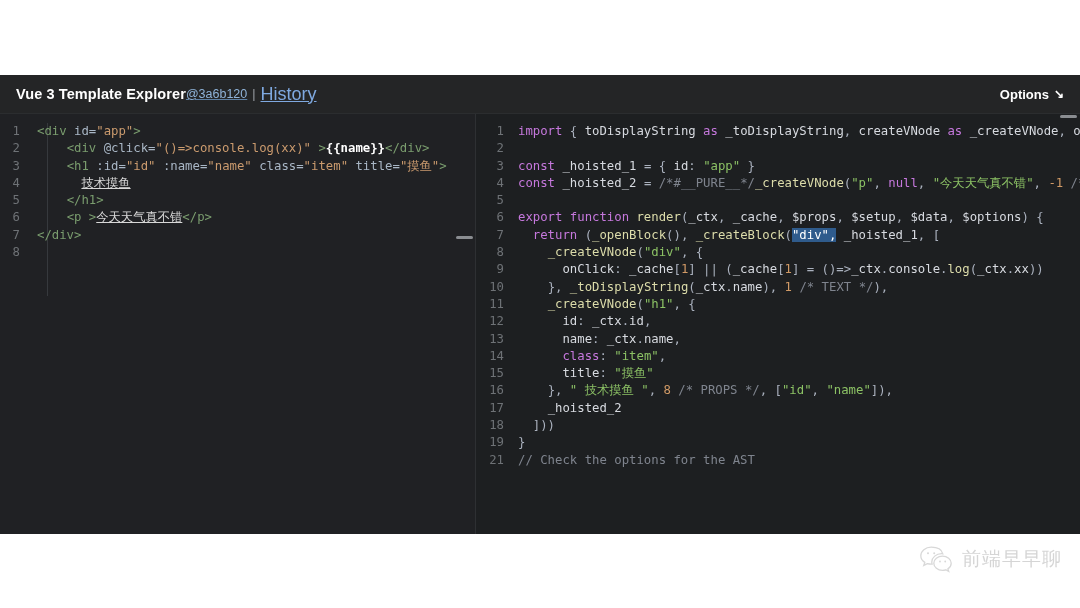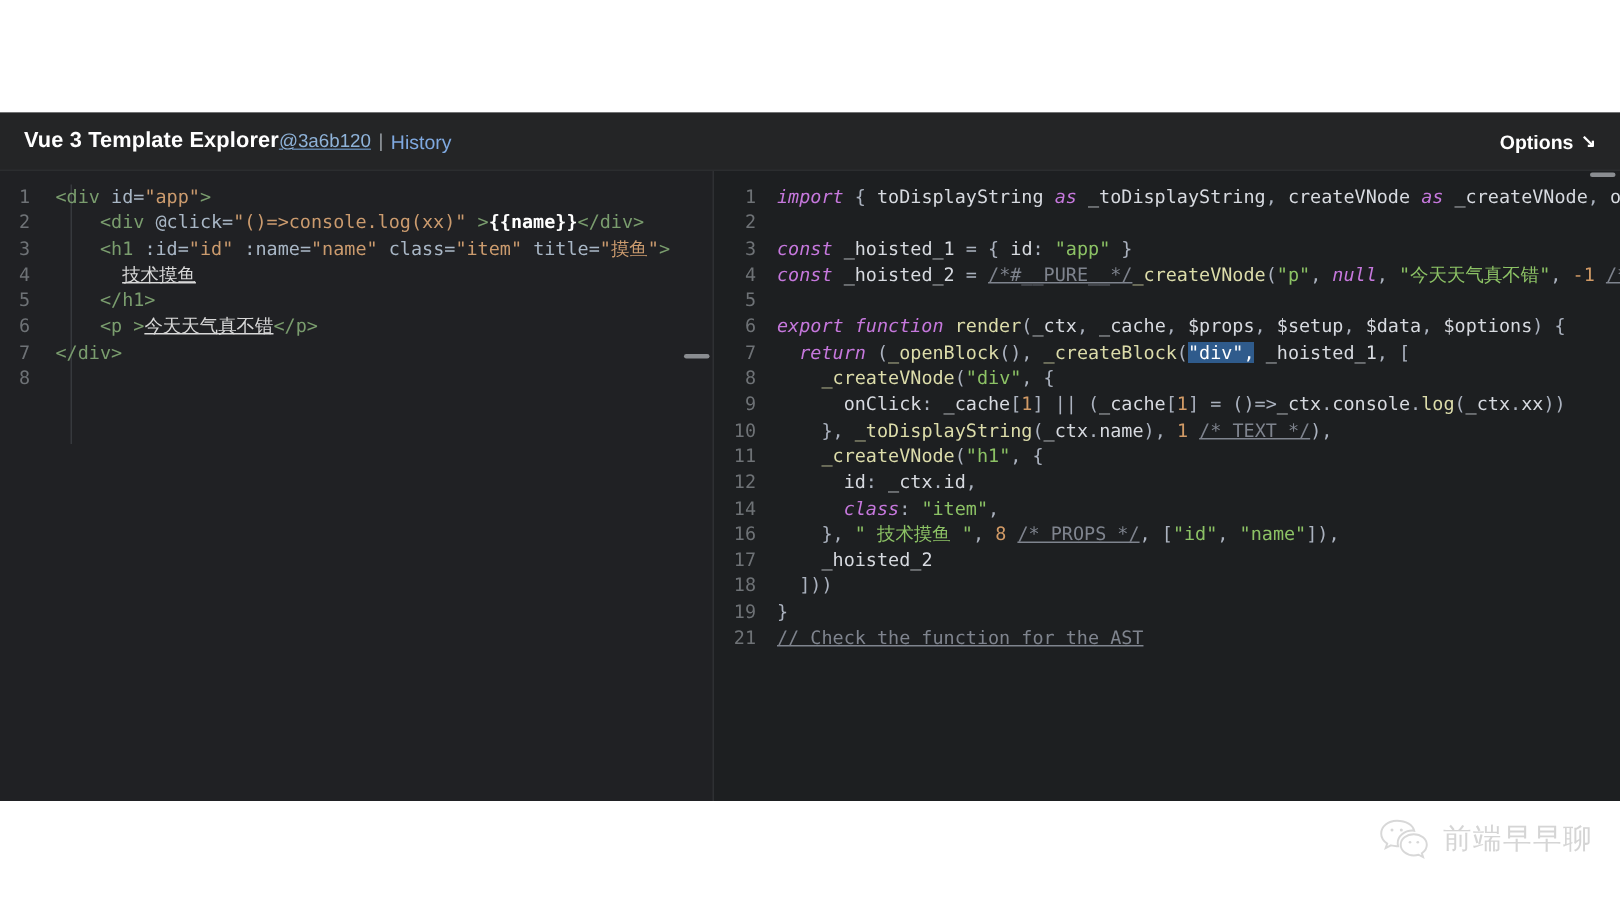--- a/index.html
+++ b/index.html
@@ -67,21 +67,22 @@
     cursor: pointer;
     white-space: nowrap;
   }
   .sep-pipe {
     color: #9aa0a6;
     font-size: 12.5px;
     margin: 0 5px;
   }
   .history-link {
     color: #7fa9e0;
-    font-size: 13px;
+    font-size: 18px;
+    text-decoration: underline;
     cursor: pointer;
     white-space: nowrap;
   }
   .spacer { flex: 1; }
   .options-btn {
     color: #ffffff;
     font-size: 13px;
     font-weight: bold;
     cursor: pointer;
     display: flex;
@@ -190,25 +191,25 @@
 
   
   .h-tag    { color: #7a9d6e; margin-top: 36px; }
   .h-attr   { color: #a9b7c6; }
   .h-eq     { color: #a9b7c6; }
   .h-str    { color: #cb9b6e; }
   .h-text   { color: #d8d8d8; text-decoration: underline; }
   .h-mus    { color: #ffffff; font-weight: bold; }
 
   
-  .j-kw   { color: #c678dd; font-style: italic; }
+  .j-kw   { color: #c678dd; }
   .j-fn   { color: #dcdcaa; }
   .j-str  { color: #8cc265; }
   .j-num  { color: #d19a66; }
-  .j-cmt  { color: #7f848e; text-decoration: underline; }
+  .j-cmt  { color: #7f848e; }
   .j-id   { color: #d7dae0; }
   .j-prop { color: #d7dae0; }
   .j-punc { color: #abb2bf; }
   .sel    { background: #2f5b8c; color: #ffffff; }
 
   
   .bottom-white {
     position: absolute;
     left: 0;
     top: 534px;
@@ -366,26 +367,34 @@
           <div class="code-line">
             <span class="ln">11</span>
             <span class="code-text">    <span class="j-fn">_createVNode</span><span class="j-punc">(</span><span class="j-str">"h1"</span><span class="j-punc">, {</span></span>
           </div>
 
           <div class="code-line">
             <span class="ln">12</span>
             <span class="code-text">      <span class="j-prop">id</span><span class="j-punc">:</span> <span class="j-id">_ctx</span><span class="j-punc">.</span><span class="j-id">id</span><span class="j-punc">,</span></span>
           </div>
 
+          <div class="code-line">
+            <span class="ln">13</span>
+            <span class="code-text">      <span class="j-prop">name</span><span class="j-punc">:</span> <span class="j-id">_ctx</span><span class="j-punc">.</span><span class="j-id">name</span><span class="j-punc">,</span></span>
+          </div>
 
           <div class="code-line">
             <span class="ln">14</span>
             <span class="code-text">      <span class="j-kw">class</span><span class="j-punc">:</span> <span class="j-str">"item"</span><span class="j-punc">,</span></span>
           </div>
 
+          <div class="code-line">
+            <span class="ln">15</span>
+            <span class="code-text">      <span class="j-prop">title</span><span class="j-punc">:</span> <span class="j-str">"摸鱼"</span></span>
+          </div>
 
           <div class="code-line">
             <span class="ln">16</span>
             <span class="code-text">    <span class="j-punc">},</span> <span class="j-str">" 技术摸鱼 "</span><span class="j-punc">,</span> <span class="j-num">8</span> <span class="j-cmt">/* PROPS */</span><span class="j-punc">, [</span><span class="j-str">"id"</span><span class="j-punc">,</span> <span class="j-str">"name"</span><span class="j-punc">]),</span></span>
           </div>
 
           <div class="code-line">
             <span class="ln">17</span>
             <span class="code-text">    <span class="j-id">_hoisted_2</span></span>
           </div>
@@ -396,21 +405,21 @@
           </div>
 
           <div class="code-line">
             <span class="ln">19</span>
             <span class="code-text"><span class="j-punc">}</span></span>
           </div>
 
 
           <div class="code-line">
             <span class="ln">21</span>
-            <span class="code-text"><span class="j-cmt">// Check the function for the AST</span></span>
+            <span class="code-text"><span class="j-cmt">// Check the options for the AST</span></span>
           </div>
 
         </div>
       </div>
 
     </div>
   </div>
 
   <div class="bottom-white"></div>
 

